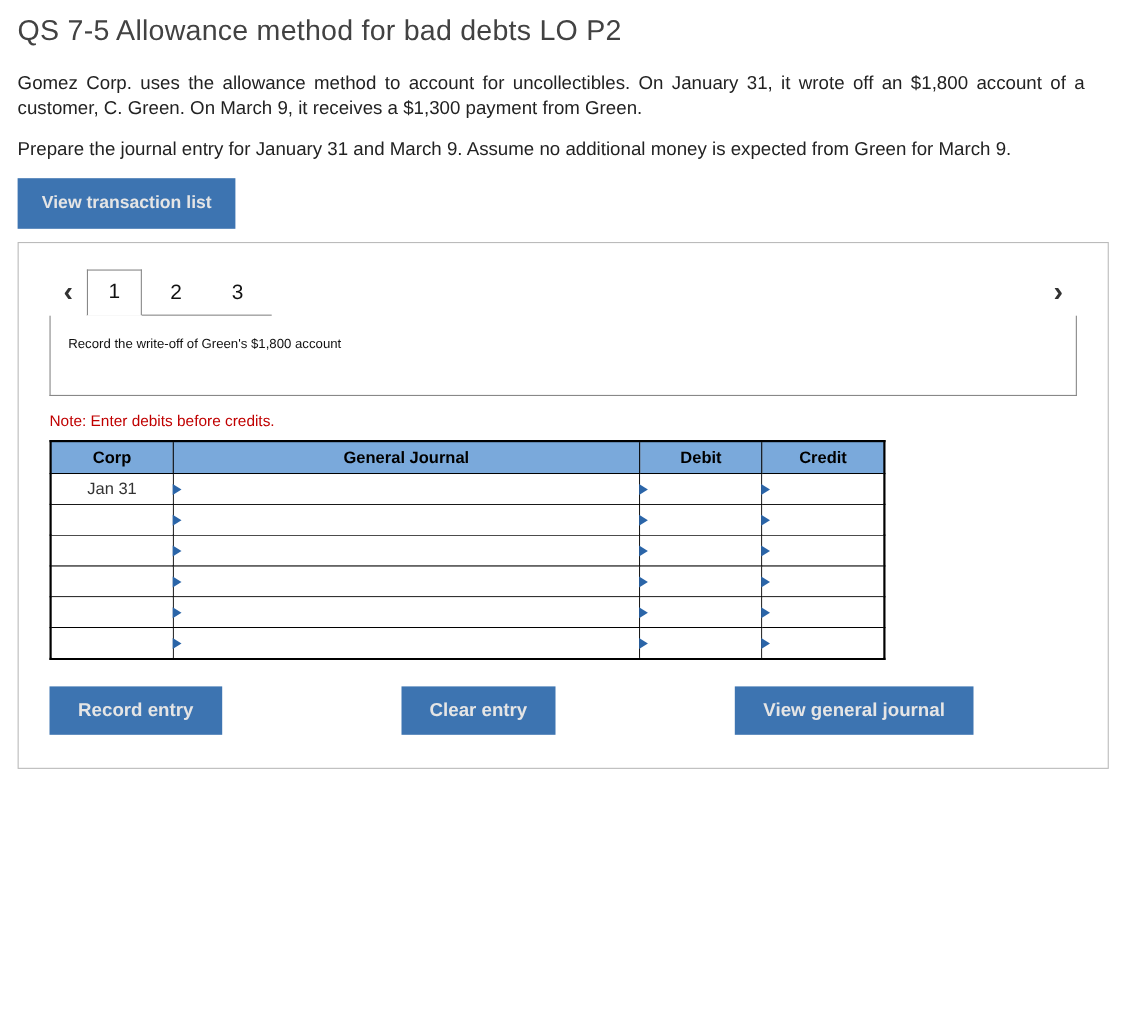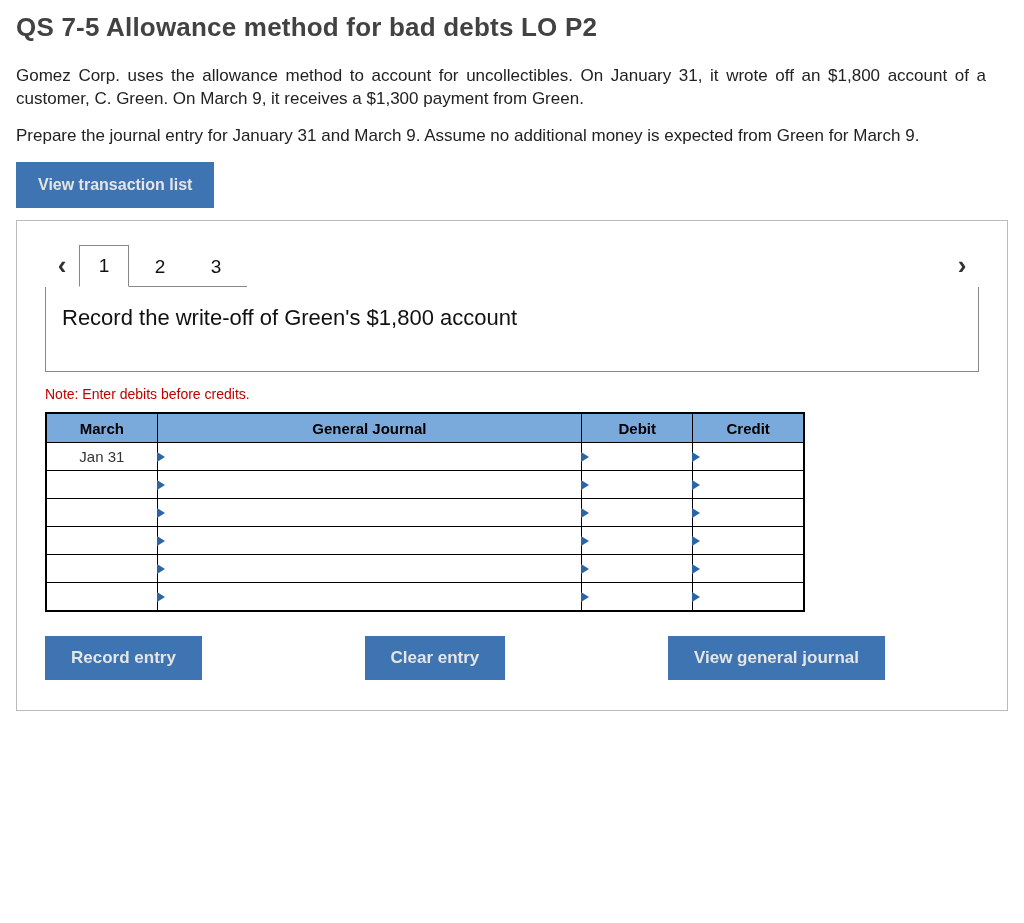--- a/index.html
+++ b/index.html
@@ -6,21 +6,21 @@
   body {
     margin: 0;
     padding: 12px 16px;
     font-family: Arial, Helvetica, sans-serif;
     font-size: 16px;
     color: #333;
     background: #fff;
   }
   h1 {
     font-size: 26px;
-    font-weight: bold;
+    font-weight: normal;
     color: #424242;
     margin: 0 0 22px 0;
     letter-spacing: 0.2px;
   }
   .problem-text {
     font-family: Arial, Helvetica, sans-serif;
     font-size: 17px;
     line-height: 1.35;
     color: #222;
     max-width: 970px;
@@ -90,21 +90,21 @@
     background: #fff;
     position: relative;
     top: 1px;
     height: 42px;
   }
   .instruction-box {
     border: 1px solid #888;
     border-top: none;
     padding: 18px 4px 40px 16px;
     font-family: Verdana, Arial, sans-serif;
-    font-size: 22px;
+    font-size: 12px;
     color: #111;
   }
   .note-red {
     color: #c00000;
     font-family: Verdana, Arial, sans-serif;
     font-size: 14px;
     margin: 14px 0 10px 0;
   }
   table.journal {
     border-collapse: collapse;
@@ -181,21 +181,21 @@
     <div class="nav-chevron right">›</div>
   </div>
 
   <div class="instruction-box">Record the write-off of Green's $1,800 account</div>
 
   <div class="note-red">Note: Enter debits before credits.</div>
 
   <table class="journal">
     <thead>
       <tr>
-        <th class="col-date">March</th>
+        <th class="col-date">Corp</th>
         <th class="col-gj">General Journal</th>
         <th class="col-debit">Debit</th>
         <th class="col-credit">Credit</th>
       </tr>
     </thead>
     <tbody>
       <tr>
         <td>Jan 31</td>
         <td class="cell-marker"></td>
         <td class="cell-marker"></td>

